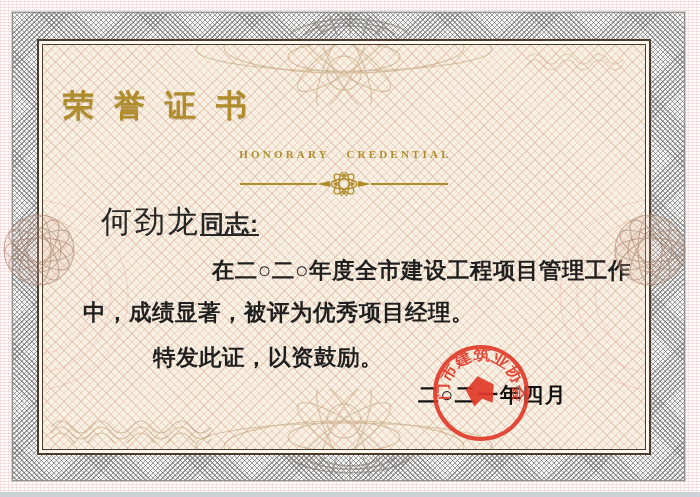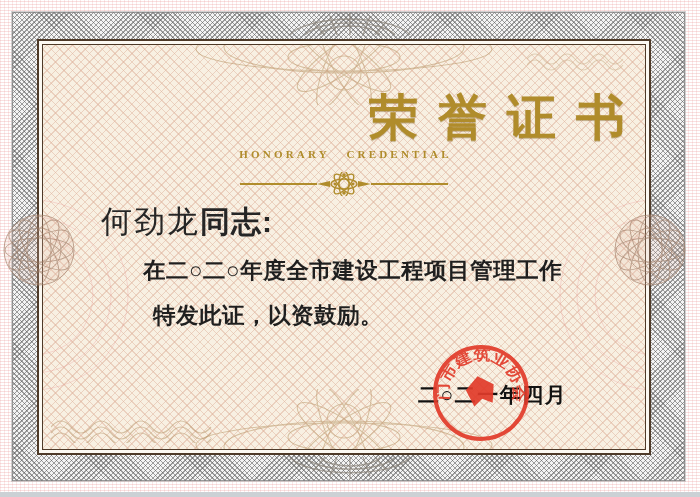--- a/index.html
+++ b/index.html
@@ -33,39 +33,39 @@
   .paper{
     position:absolute;inset:3px;border:1px solid var(--frame);overflow:hidden;
     background-color:var(--paper);
     background-image:
       repeating-linear-gradient(45deg, rgba(222,178,156,.50) 0 1px, transparent 1px 6px),
       repeating-linear-gradient(-45deg, rgba(222,178,156,.50) 0 1px, transparent 1px 6px);
   }
 
   
   .title{
-    position:absolute;left:0;right:0;top:40px;text-align:right;
+    position:absolute;left:0;right:0;top:40px;text-align:left;
     font-family:"Liberation Serif","DejaVu Serif",serif;font-weight:700;
-    font-size:49px;letter-spacing:20px;text-indent:20px;color:var(--gold);
+    font-size:31px;letter-spacing:20px;text-indent:20px;color:var(--gold);
     text-shadow:0 1px 1px rgba(120,85,15,.45);
   }
   .subtitle{
     position:absolute;left:0;right:0;top:103px;text-align:center;
     font-family:"Liberation Serif","DejaVu Serif",serif;font-weight:700;
     font-size:11px;letter-spacing:3.2px;word-spacing:11px;text-indent:3px;color:var(--gold);
   }
   .divider{position:absolute;top:127px;left:50%;transform:translateX(-50%);color:var(--gold);line-height:0;}
 
   .recipient{position:absolute;left:58px;top:156px;white-space:nowrap;color:#262626;}
   .recipient .name{font-family:"Liberation Serif","DejaVu Serif",serif;font-size:31px;font-weight:400;letter-spacing:2px;text-align:right;}
-  .recipient .honorific{font-size:30px;font-weight:700;letter-spacing:1px;}
+  .recipient .honorific{font-size:24px;font-weight:700;letter-spacing:1px;text-decoration:underline;}
 
   .body-text{position:absolute;left:40px;top:205px;width:548px;color:var(--ink);
     font-size:22.5px;line-height:42px;font-weight:700;letter-spacing:.5px;}
-  .body-text .l1{padding-left:60px;}
+  .body-text .l1{padding-left:60px;text-align:right;}
   .body-text .l3{padding-left:70px;margin-top:3px;}
 
   .issue-date{position:absolute;left:375px;top:336px;font-size:21px;font-weight:700;letter-spacing:1.5px;color:#111;}
 
   .seal{position:absolute;left:372px;top:282px;width:132px;height:132px;color:var(--sealRed);opacity:.92;}
   .seal text{font-family:"Liberation Sans","DejaVu Sans",sans-serif;font-weight:700;font-size:14.5px;fill:currentColor;}
 
   
   .orn{position:absolute;pointer-events:none;}
   .fan-top{left:275px;top:11px;color:#857d72;opacity:.65;}
@@ -183,20 +183,21 @@
           <ellipse cx="106" cy="12" rx="13" ry="5" transform="rotate(135 106 12)"></ellipse>
         </g>
       </svg>
 
       <div class="recipient">
         <span class="name">何劲龙</span><span class="honorific">同志:</span>
       </div>
 
       <div class="body-text">
         <div class="l1">在二○二○年度全市建设工程项目管理工作</div>
+        <div class="l2">中，成绩显著，被评为优秀项目经理。</div>
         <div class="l3">特发此证，以资鼓励。</div>
       </div>
 
       <div class="issue-date">二○二一年四月</div>
 
       <svg class="seal" viewBox="0 0 132 132">
         <circle cx="66" cy="66" r="46" fill="none" stroke="currentColor" stroke-width="4"></circle>
         <polygon points="66,49 80.2,60.1 75.4,77.9 66,71.8 56.6,77.9 51.8,60.1" transform="rotate(-12 66 66)" fill="currentColor"></polygon>
         <path id="sealArc" d="M 35,77 A 33,33 0 1 1 97,77" fill="none"></path>
         <text><textPath href="#sealArc" startOffset="4" textLength="120" lengthAdjust="spacingAndGlyphs">门市建筑业协会</textPath></text>

